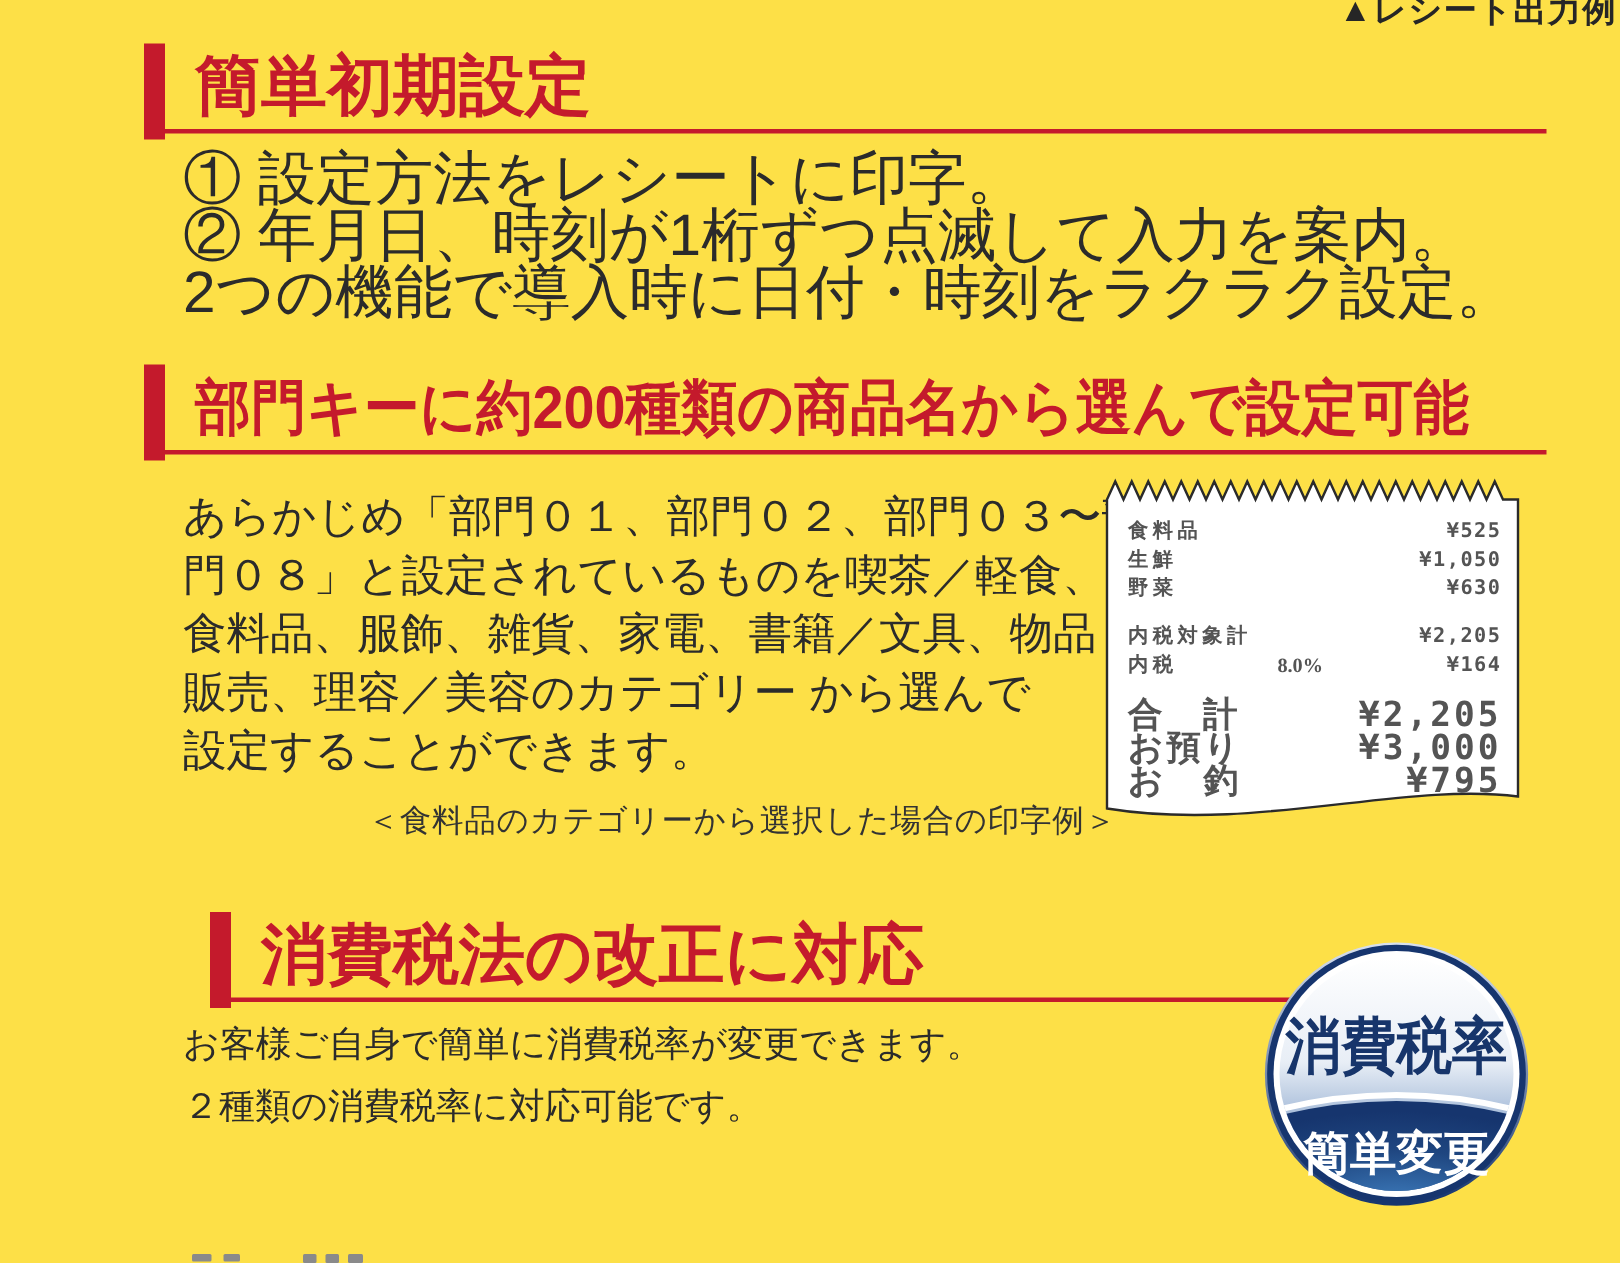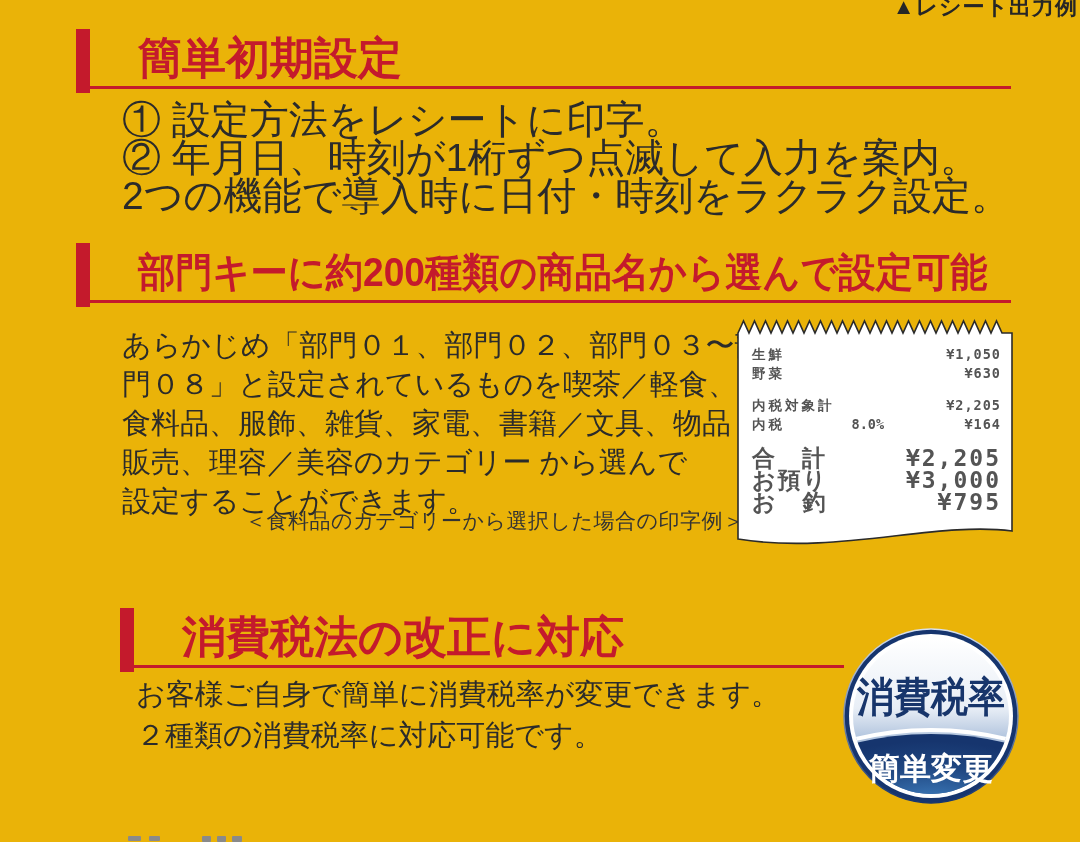--- a/index.html
+++ b/index.html
@@ -1,31 +1,31 @@
 <!DOCTYPE html>
 <html><head>
 <meta charset="utf-8">
 <style>
   * { margin:0; padding:0; box-sizing:border-box; }
   html,body { background:#ffffff; }
   body { font-family:"Liberation Sans", sans-serif; }
   #page {
     position:relative; width:1080px; height:842px;
-    background:#eab308; overflow:hidden;
+    background:#fde047; overflow:hidden;
   }
 
   
   .top-right-label {
     position:absolute; top:-8px; right:2px;
     font-size:22px; font-weight:700; color:#262626; letter-spacing:1px;
     white-space:nowrap;
   }
 
   
-  .sec { position:absolute; left:76px;padding-left:28px; }
+  .sec { position:absolute; left:96px; }
   .accent-bar {
     position:absolute; left:0; top:0; width:14px; height:64px;
     background:#c41a2c;
   }
   .sec-title {
     margin-left:34px; height:58px; line-height:58px;
     font-size:44px; font-weight:800; color:#c41a2c;
     white-space:nowrap; letter-spacing:0px;
   }
   .sec-title.condensed { font-size:40px; transform:scaleX(0.93); transform-origin:left center; }
@@ -33,40 +33,40 @@
     position:absolute; left:14px; top:57px; height:3px; background:#c41a2c;
   }
   .u-wide { width:921px; }
   .u-mid  { width:710px; }
 
   
   .para { position:absolute; color:#2b2b2b; }
   .para .line { white-space:nowrap; }
   #para1 { left:122px; top:101px; font-size:39px; line-height:38px; }
   #para2 { left:122px; top:326px; font-size:29px; line-height:39px; }
-  #para3 { left:136px; top:676px; font-size:29px; line-height:41px;font-family:Liberation Mono, monospace; }
+  #para3 { left:122px; top:676px; font-size:24px; line-height:41px; }
 
   .caption {
-    position:absolute; left:245px; top:507px;
+    position:absolute; left:245px; top:533px;
     font-size:21px; color:#333; letter-spacing:0.5px; white-space:nowrap;
   }
 
   
   #receipt { position:absolute; left:736px; top:315px; width:278px; height:246px; }
   #receipt svg { position:absolute; left:0; top:0; }
   .r-lines {
     position:absolute; left:16px; right:13px; top:30px;
     font-family:"DejaVu Sans Mono", monospace;
     color:#545454; filter:blur(0.45px); font-weight:700;
   }
   .r-row { position:relative; display:flex; justify-content:space-between;
            font-size:13.5px; line-height:19px; }
   .r-row .r-label { letter-spacing:3px; }
   .r-row .r-amount { letter-spacing:1px; }
-  .r-mid { position:absolute; left:40%; }
+  .r-mid { position:absolute; left:40%;font-family:Liberation Serif, serif; }
   .r-gap { height:13px; }
   .r-total { font-size:23px; line-height:22px; }
   .r-total .r-label { letter-spacing:2px; }
   .r-total .r-amount { letter-spacing:2px; }
 
   
   #badge { position:absolute; left:842px; top:627px; width:178px; height:178px; }
 
   
   .cutoff { position:absolute; left:128px; top:836px; height:6px; display:flex; align-items:flex-start; }
@@ -107,20 +107,24 @@
     <div class="line">販売、理容／美容のカテゴリー から選んで</div>
     <div class="line">設定することができます。</div>
   </div>
   <div class="caption">＜食料品のカテゴリーから選択した場合の印字例＞</div>
 
   <div id="receipt">
     <svg width="278" height="246" viewBox="0 0 278 246">
       <path id="receipt-path" fill="#ffffff" stroke="#2b2b2b" stroke-width="1.6" d="M2,18 L7.5,6 L13,18 L18.5,6 L24,18 L29.5,6 L35,18 L40.5,6 L46,18 L51.5,6 L57,18 L62.5,6 L68,18 L73.5,6 L79,18 L84.5,6 L90,18 L95.5,6 L101,18 L106.5,6 L112,18 L117.5,6 L123,18 L128.5,6 L134,18 L139.5,6 L145,18 L150.5,6 L156,18 L161.5,6 L167,18 L172.5,6 L178,18 L183.5,6 L189,18 L194.5,6 L200,18 L205.5,6 L211,18 L216.5,6 L222,18 L227.5,6 L233,18 L238.5,6 L244,18 L249.5,6 L255,18 L260.5,6 L266,18 L276,18 L276,216 C 200,206 100,240 2,224 Z"></path>
     </svg>
     <div class="r-lines">
+      <div class="r-row">
+        <span class="r-label">食料品</span>
+        <span class="r-amount">¥525</span>
+      </div>
       <div class="r-row">
         <span class="r-label">生鮮</span>
         <span class="r-amount">¥1,050</span>
       </div>
       <div class="r-row">
         <span class="r-label">野菜</span>
         <span class="r-amount">¥630</span>
       </div>
       <div class="r-gap"></div>
       <div class="r-row">

